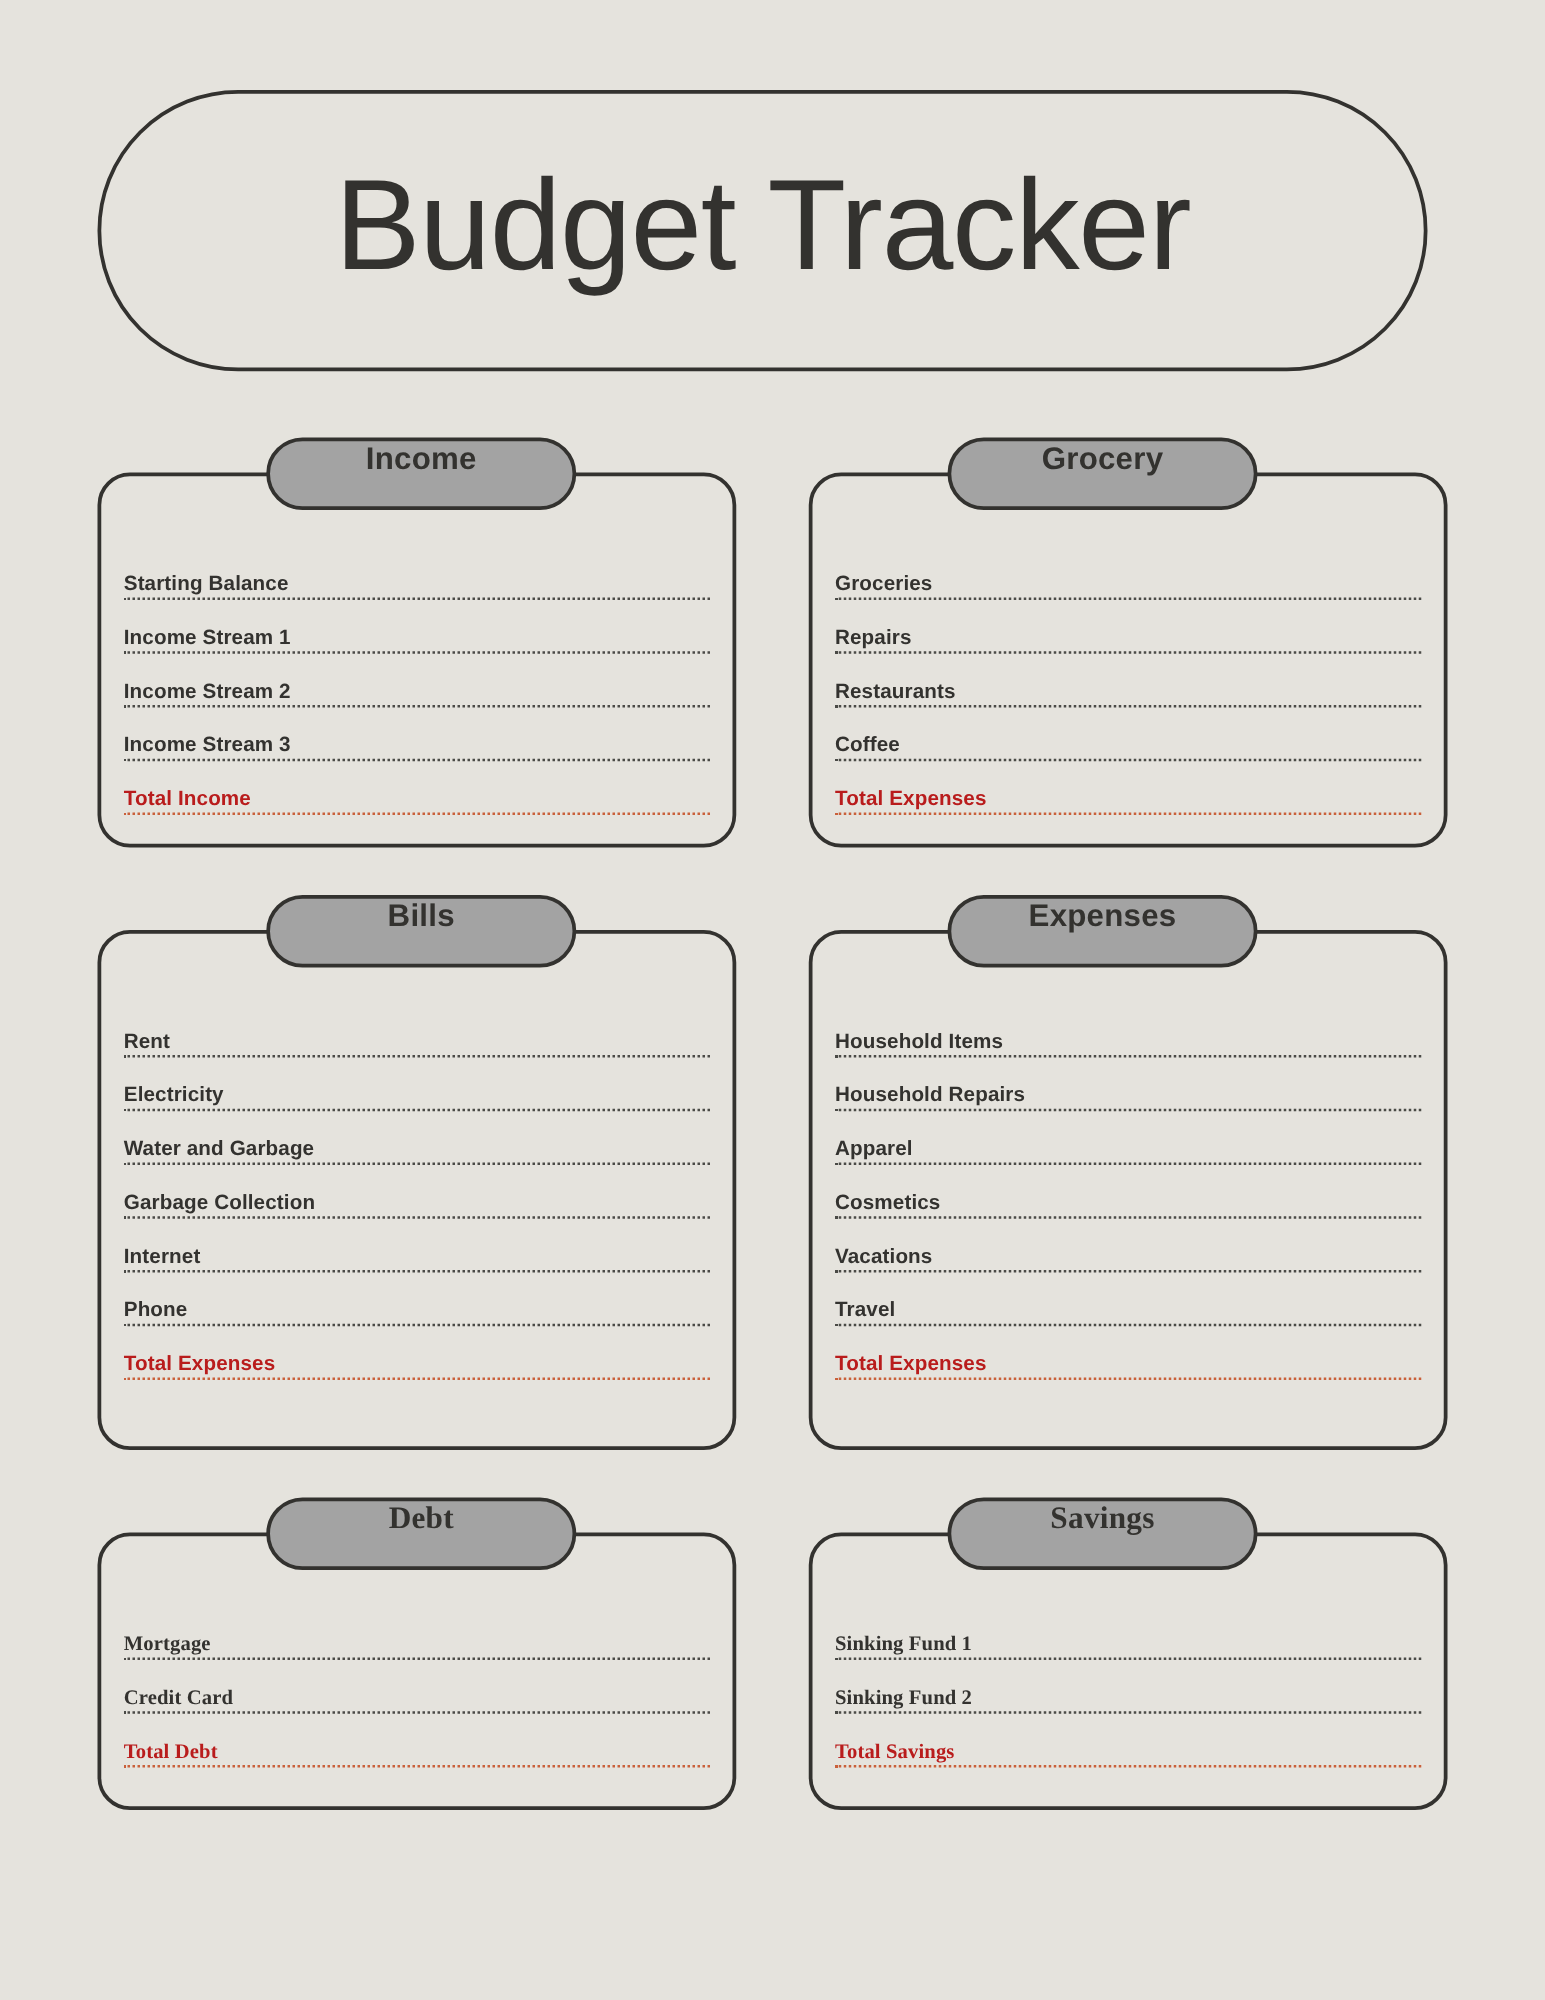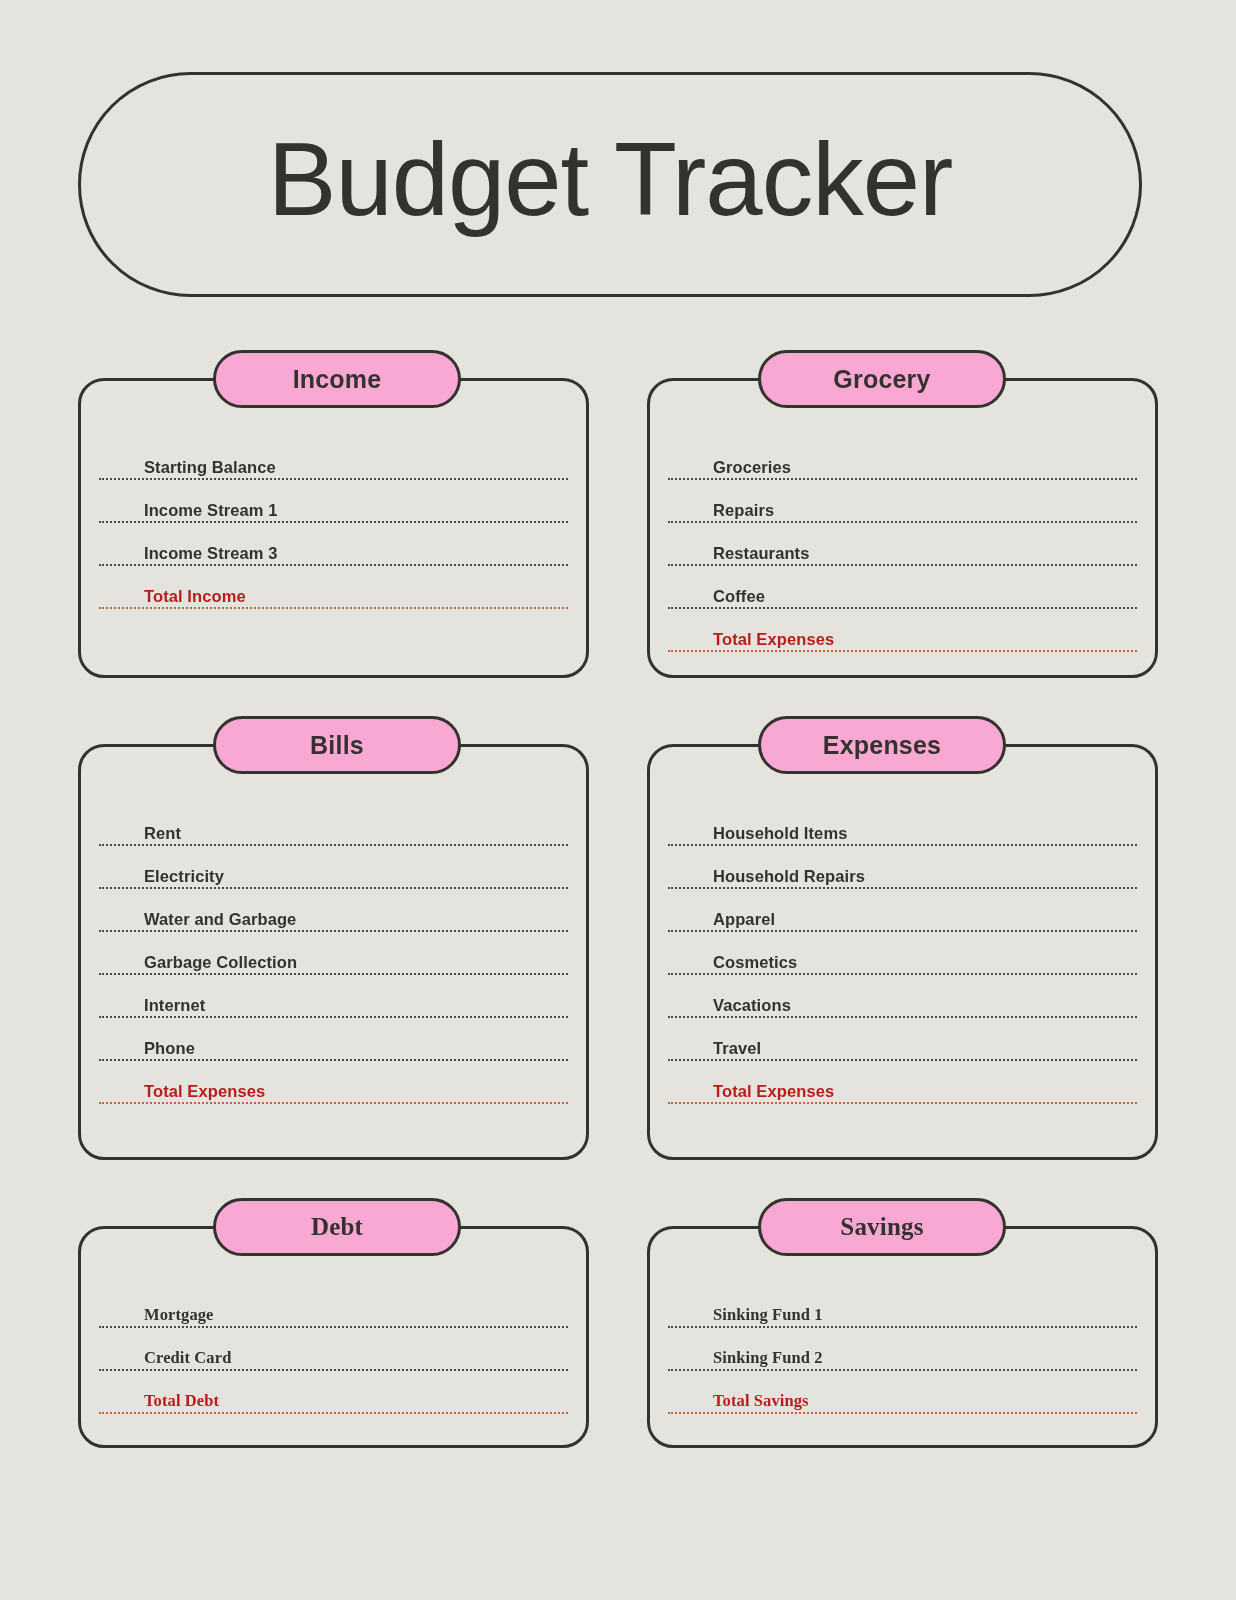--- a/index.html
+++ b/index.html
@@ -74,25 +74,25 @@
   }
   .card-header {
     position: absolute;
     top: -31px;
     left: 132px;
     min-width: 248px;
     height: 58px;
     box-sizing: border-box;
     border: 3px solid #33322f;
     border-radius: 29px;
-    background: #f9a8d4;
+    background: #a3a3a3;
     display: flex;
-    align-items: center;
+    align-items: flex-start;
     justify-content: center;
-    padding: 16px 24px;
+    padding: 0 24px;
     z-index: 2;
   }
   .card-header.right-col {
     left: 108px;
   }
   .card-title {
     font-size: 25px;
     font-weight: bold;
     letter-spacing: 0.2px;
     color: #33322f;
@@ -111,21 +111,20 @@
     position: absolute;
     left: 0;
     bottom: 9px;
     font-size: 16.5px;
     font-weight: bold;
     letter-spacing: 0.1px;
     color: #33322f;
     background: #e5e3dd;
     padding-right: 6px;
     z-index: 1;
-    margin-left: 45px;
   }
   .line-item::after {
     content: "";
     position: absolute;
     left: 0;
     right: 0;
     bottom: 6px;
     border-bottom: 2.5px dotted #4a4a46;
   }
   .line-item.total .line-label {
@@ -164,20 +163,23 @@
           <span class="card-title">Income</span>
         </div>
         <ul class="lines">
           <li class="line-item">
             <span class="line-label">Starting Balance</span>
           </li>
           <li class="line-item">
             <span class="line-label">Income Stream 1</span>
           </li>
           <li class="line-item">
+            <span class="line-label">Income Stream 2</span>
+          </li>
+          <li class="line-item">
             <span class="line-label">Income Stream 3</span>
           </li>
           <li class="line-item total">
             <span class="line-label">Total Income</span>
           </li>
         </ul>
       </div>
 
       <div class="card size-4">
         <div class="card-header right-col">

